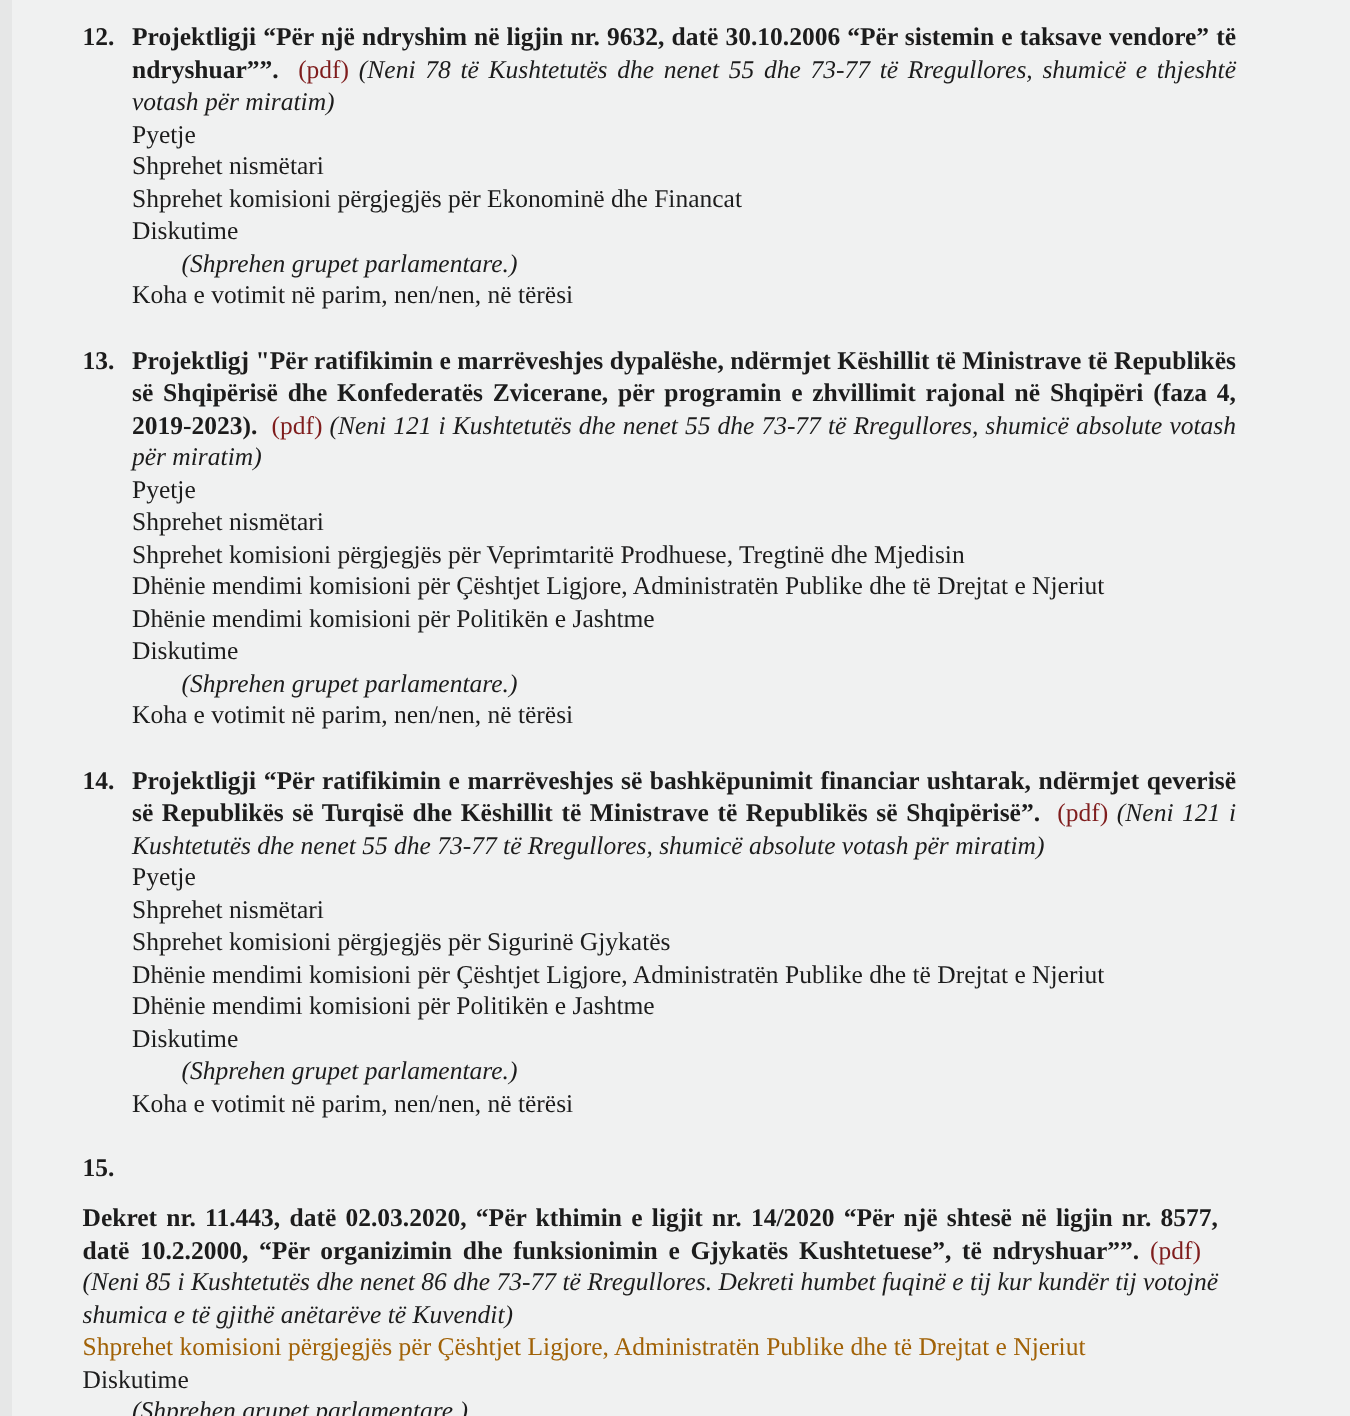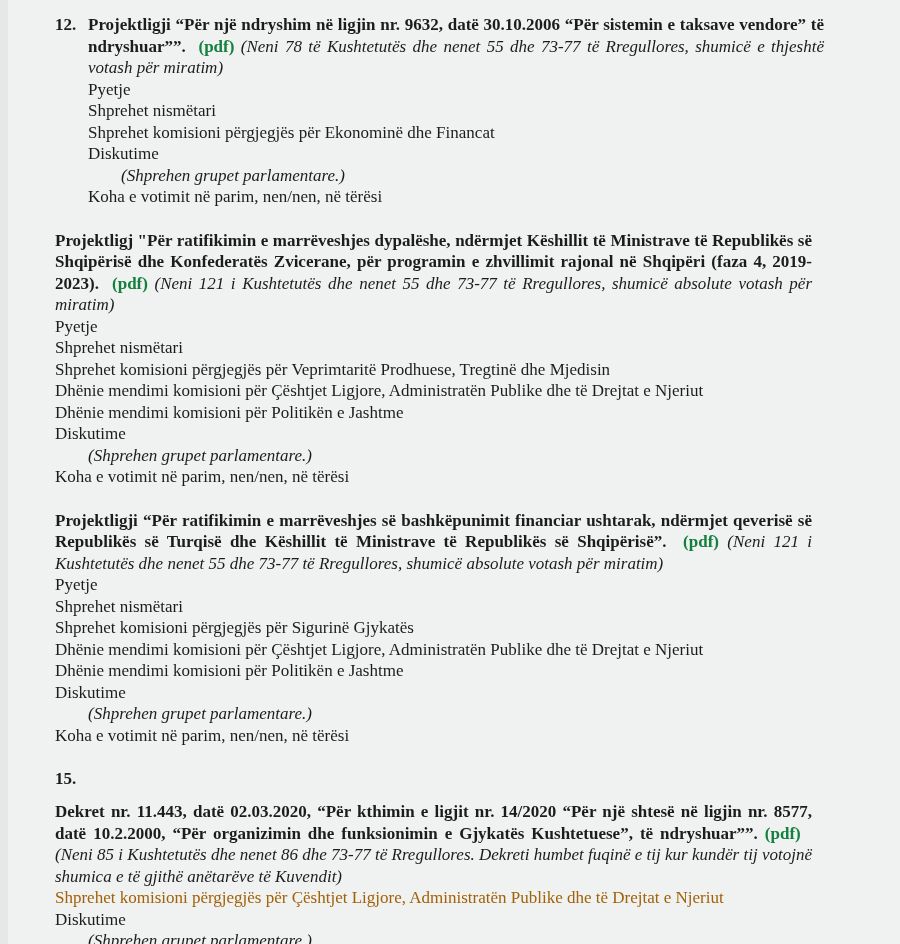--- a/index.html
+++ b/index.html
@@ -44,22 +44,22 @@
     max-width: 757px;
   }
   .item-heading {
     margin: 0;
     text-align: justify;
   }
   .item-title {
     font-weight: bold;
   }
   .pdf-link {
-    font-weight: bold;
-    color: #15803d;
+    font-weight: normal;
+    color: #7f1d1d;
     text-decoration: none;
     cursor: pointer;
   }
   .item-note {
     font-style: italic;
     font-weight: normal;
   }
   .line {
     margin: 0;
   }
@@ -86,34 +86,36 @@
       <div class="line">Pyetje</div>
       <div class="line">Shprehet nismëtari</div>
       <div class="line">Shprehet komisioni përgjegjës për Ekonominë dhe Financat</div>
       <div class="line">Diskutime</div>
       <div class="line italic">(Shprehen grupet parlamentare.)</div>
       <div class="line">Koha e votimit në parim, nen/nen, në tërësi</div>
     </div>
   </div>
 
   <div class="agenda-item">
+    <div class="item-number">13.</div>
     <div class="item-content">
       <p class="item-heading"><span class="item-title">Projektligj "Për ratifikimin e marrëveshjes dypalëshe, ndërmjet Këshillit të Ministrave të Republikës së Shqipërisë dhe Konfederatës Zvicerane, për programin e zhvillimit rajonal në Shqipëri (faza 4, 2019-2023).</span>&nbsp; <a class="pdf-link">(pdf)</a> <span class="item-note">(Neni 121 i Kushtetutës dhe nenet 55 dhe 73-77 të Rregullores, shumicë absolute votash për miratim)</span></p>
       <div class="line">Pyetje</div>
       <div class="line">Shprehet nismëtari</div>
       <div class="line">Shprehet komisioni përgjegjës për Veprimtaritë Prodhuese, Tregtinë dhe Mjedisin</div>
       <div class="line">Dhënie mendimi komisioni për Çështjet Ligjore, Administratën Publike dhe të Drejtat e Njeriut</div>
       <div class="line">Dhënie mendimi komisioni për Politikën e Jashtme</div>
       <div class="line">Diskutime</div>
       <div class="line italic">(Shprehen grupet parlamentare.)</div>
       <div class="line">Koha e votimit në parim, nen/nen, në tërësi</div>
     </div>
   </div>
 
   <div class="agenda-item">
+    <div class="item-number">14.</div>
     <div class="item-content">
       <p class="item-heading"><span class="item-title">Projektligji “Për ratifikimin e marrëveshjes së bashkëpunimit financiar ushtarak, ndërmjet qeverisë së Republikës së Turqisë dhe Këshillit të Ministrave të Republikës së Shqipërisë”.</span>&nbsp; <a class="pdf-link">(pdf)</a> <span class="item-note">(Neni 121 i Kushtetutës dhe nenet 55 dhe 73-77 të Rregullores, shumicë absolute votash për miratim)</span></p>
       <div class="line">Pyetje</div>
       <div class="line">Shprehet nismëtari</div>
       <div class="line">Shprehet komisioni përgjegjës për Sigurinë Gjykatës</div>
       <div class="line">Dhënie mendimi komisioni për Çështjet Ligjore, Administratën Publike dhe të Drejtat e Njeriut</div>
       <div class="line">Dhënie mendimi komisioni për Politikën e Jashtme</div>
       <div class="line">Diskutime</div>
       <div class="line italic">(Shprehen grupet parlamentare.)</div>
       <div class="line">Koha e votimit në parim, nen/nen, në tërësi</div>

